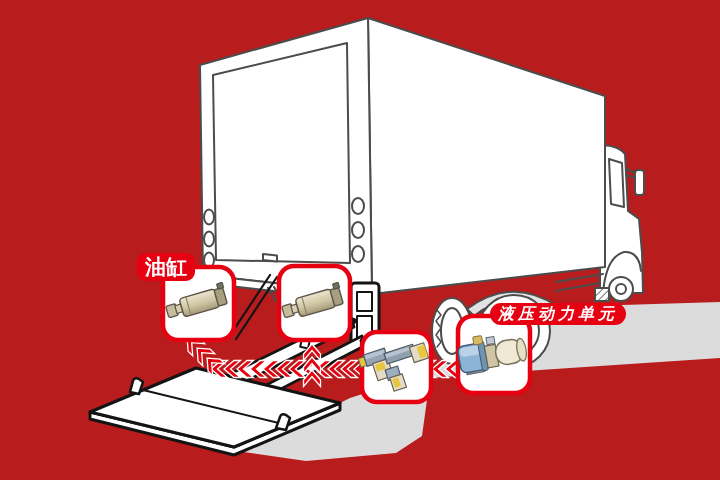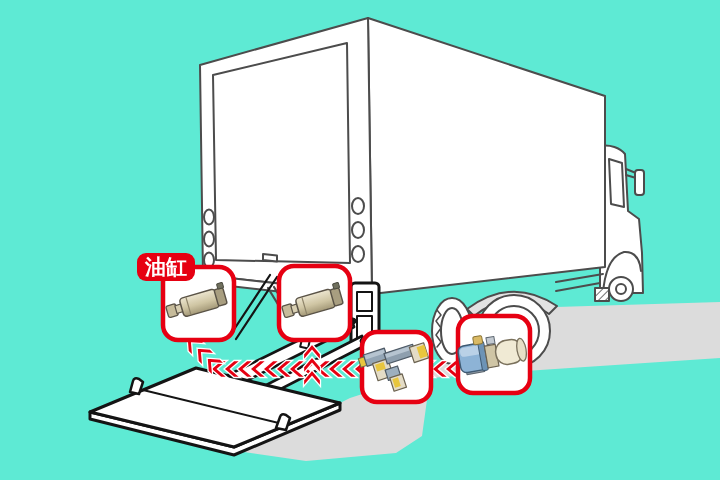--- a/index.html
+++ b/index.html
@@ -2,21 +2,21 @@
 <html style="--accent-red: #e60012; --ground-shadow: #dcdcdc; --truck-outline: #4c4c4c; --mechanism-outline: #141414; --cylinder-tan: #cfc5a3; --valve-yellow: #e8c63e; --valve-blue-gray: #93a5b5; --valve-cream: #e4dcc6; --motor-blue: #8db3d6; --tank-cream: #f0ead4;"><head>
 <meta charset="utf-8">
 <style>
   :root{
     --accent-red:#e60012;
     --ground-shadow:#dcdcdc;
     --truck-outline:#4c4c4c;
     --mechanism-outline:#141414;
   }
   html,body{margin:0;padding:0;background:#fff;}
-  .stage{position:relative;width:720px;height:480px;background:#5eead4;overflow:hidden;
+  .stage{position:relative;width:720px;height:480px;background:#b91c1c;overflow:hidden;
          font-family:"Liberation Sans",sans-serif;}
   .stage svg{position:absolute;left:0;top:0;}
   .accent-fill{fill:var(--accent-red,#e60012);}
   .shadow-fill{fill:var(--ground-shadow,#dcdcdc);}
   .tag{position:absolute;background:var(--accent-red,#e60012);color:#fff;line-height:1.15;
        display:flex;align-items:center;justify-content:center;white-space:nowrap;z-index:5;}
   .tag-bold{font-weight:bold;font-size:21px;border-radius:9px;padding:2px 8px;}
   .tag-serif{font-family:"Liberation Serif",serif;font-style:italic;font-weight:bold;
              border-radius:11px;padding:2px 8px;}
   #tag-oil{left:137px;top:253px;}
@@ -191,13 +191,14 @@
       <rect x="279" y="266" width="71" height="74" rx="15" fill="#fff" stroke="var(--accent-red,#e60012)" stroke-width="4.5"></rect>
       <use href="#cyl-art" transform="translate(315,303)"></use>
       <rect x="362" y="332" width="69" height="70" rx="15" fill="#fff" stroke="var(--accent-red,#e60012)" stroke-width="4.5"></rect>
       <use href="#valve-art" transform="translate(394,365)"></use>
       <rect x="458" y="316" width="72" height="77" rx="15" fill="#fff" stroke="var(--accent-red,#e60012)" stroke-width="4.5"></rect>
       <use href="#power-art" transform="translate(492,355)"></use>
     </g>
   </svg>
 
   <div id="tag-oil" class="tag tag-bold">油缸</div>
+  <div id="tag-power" class="tag tag-serif">液压动力单元</div>
 </div>
 
 </body></html>

